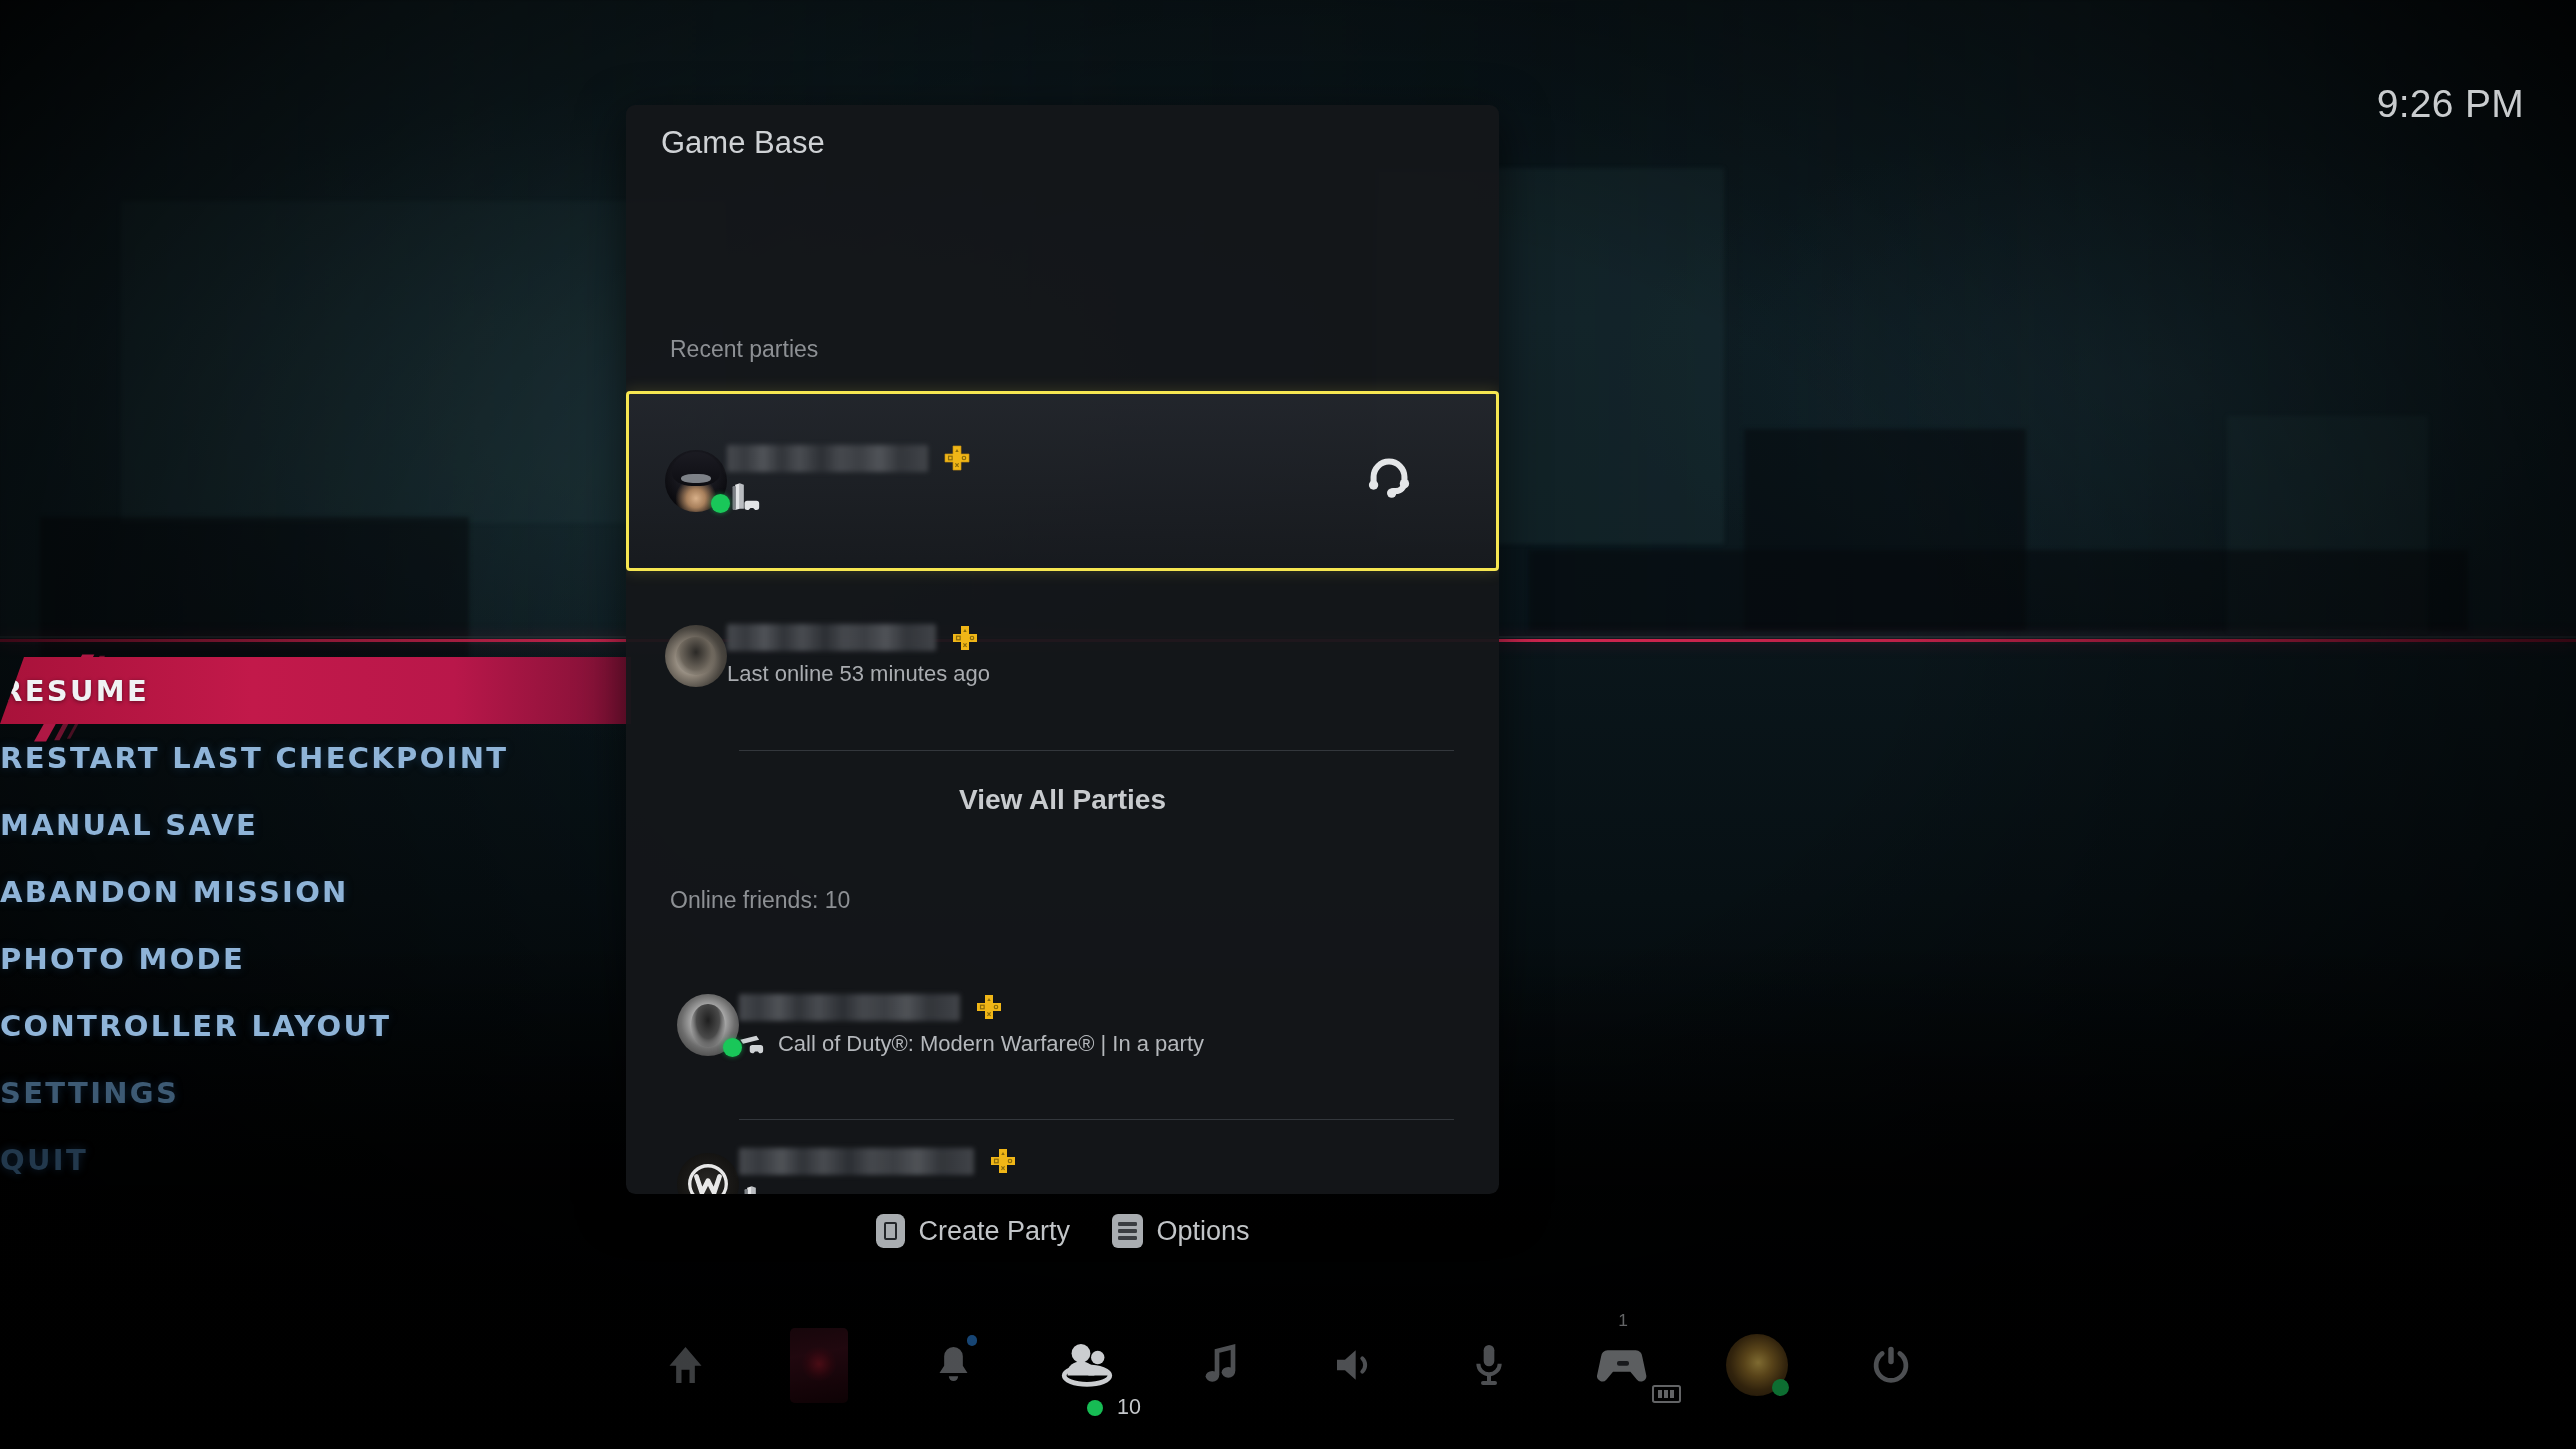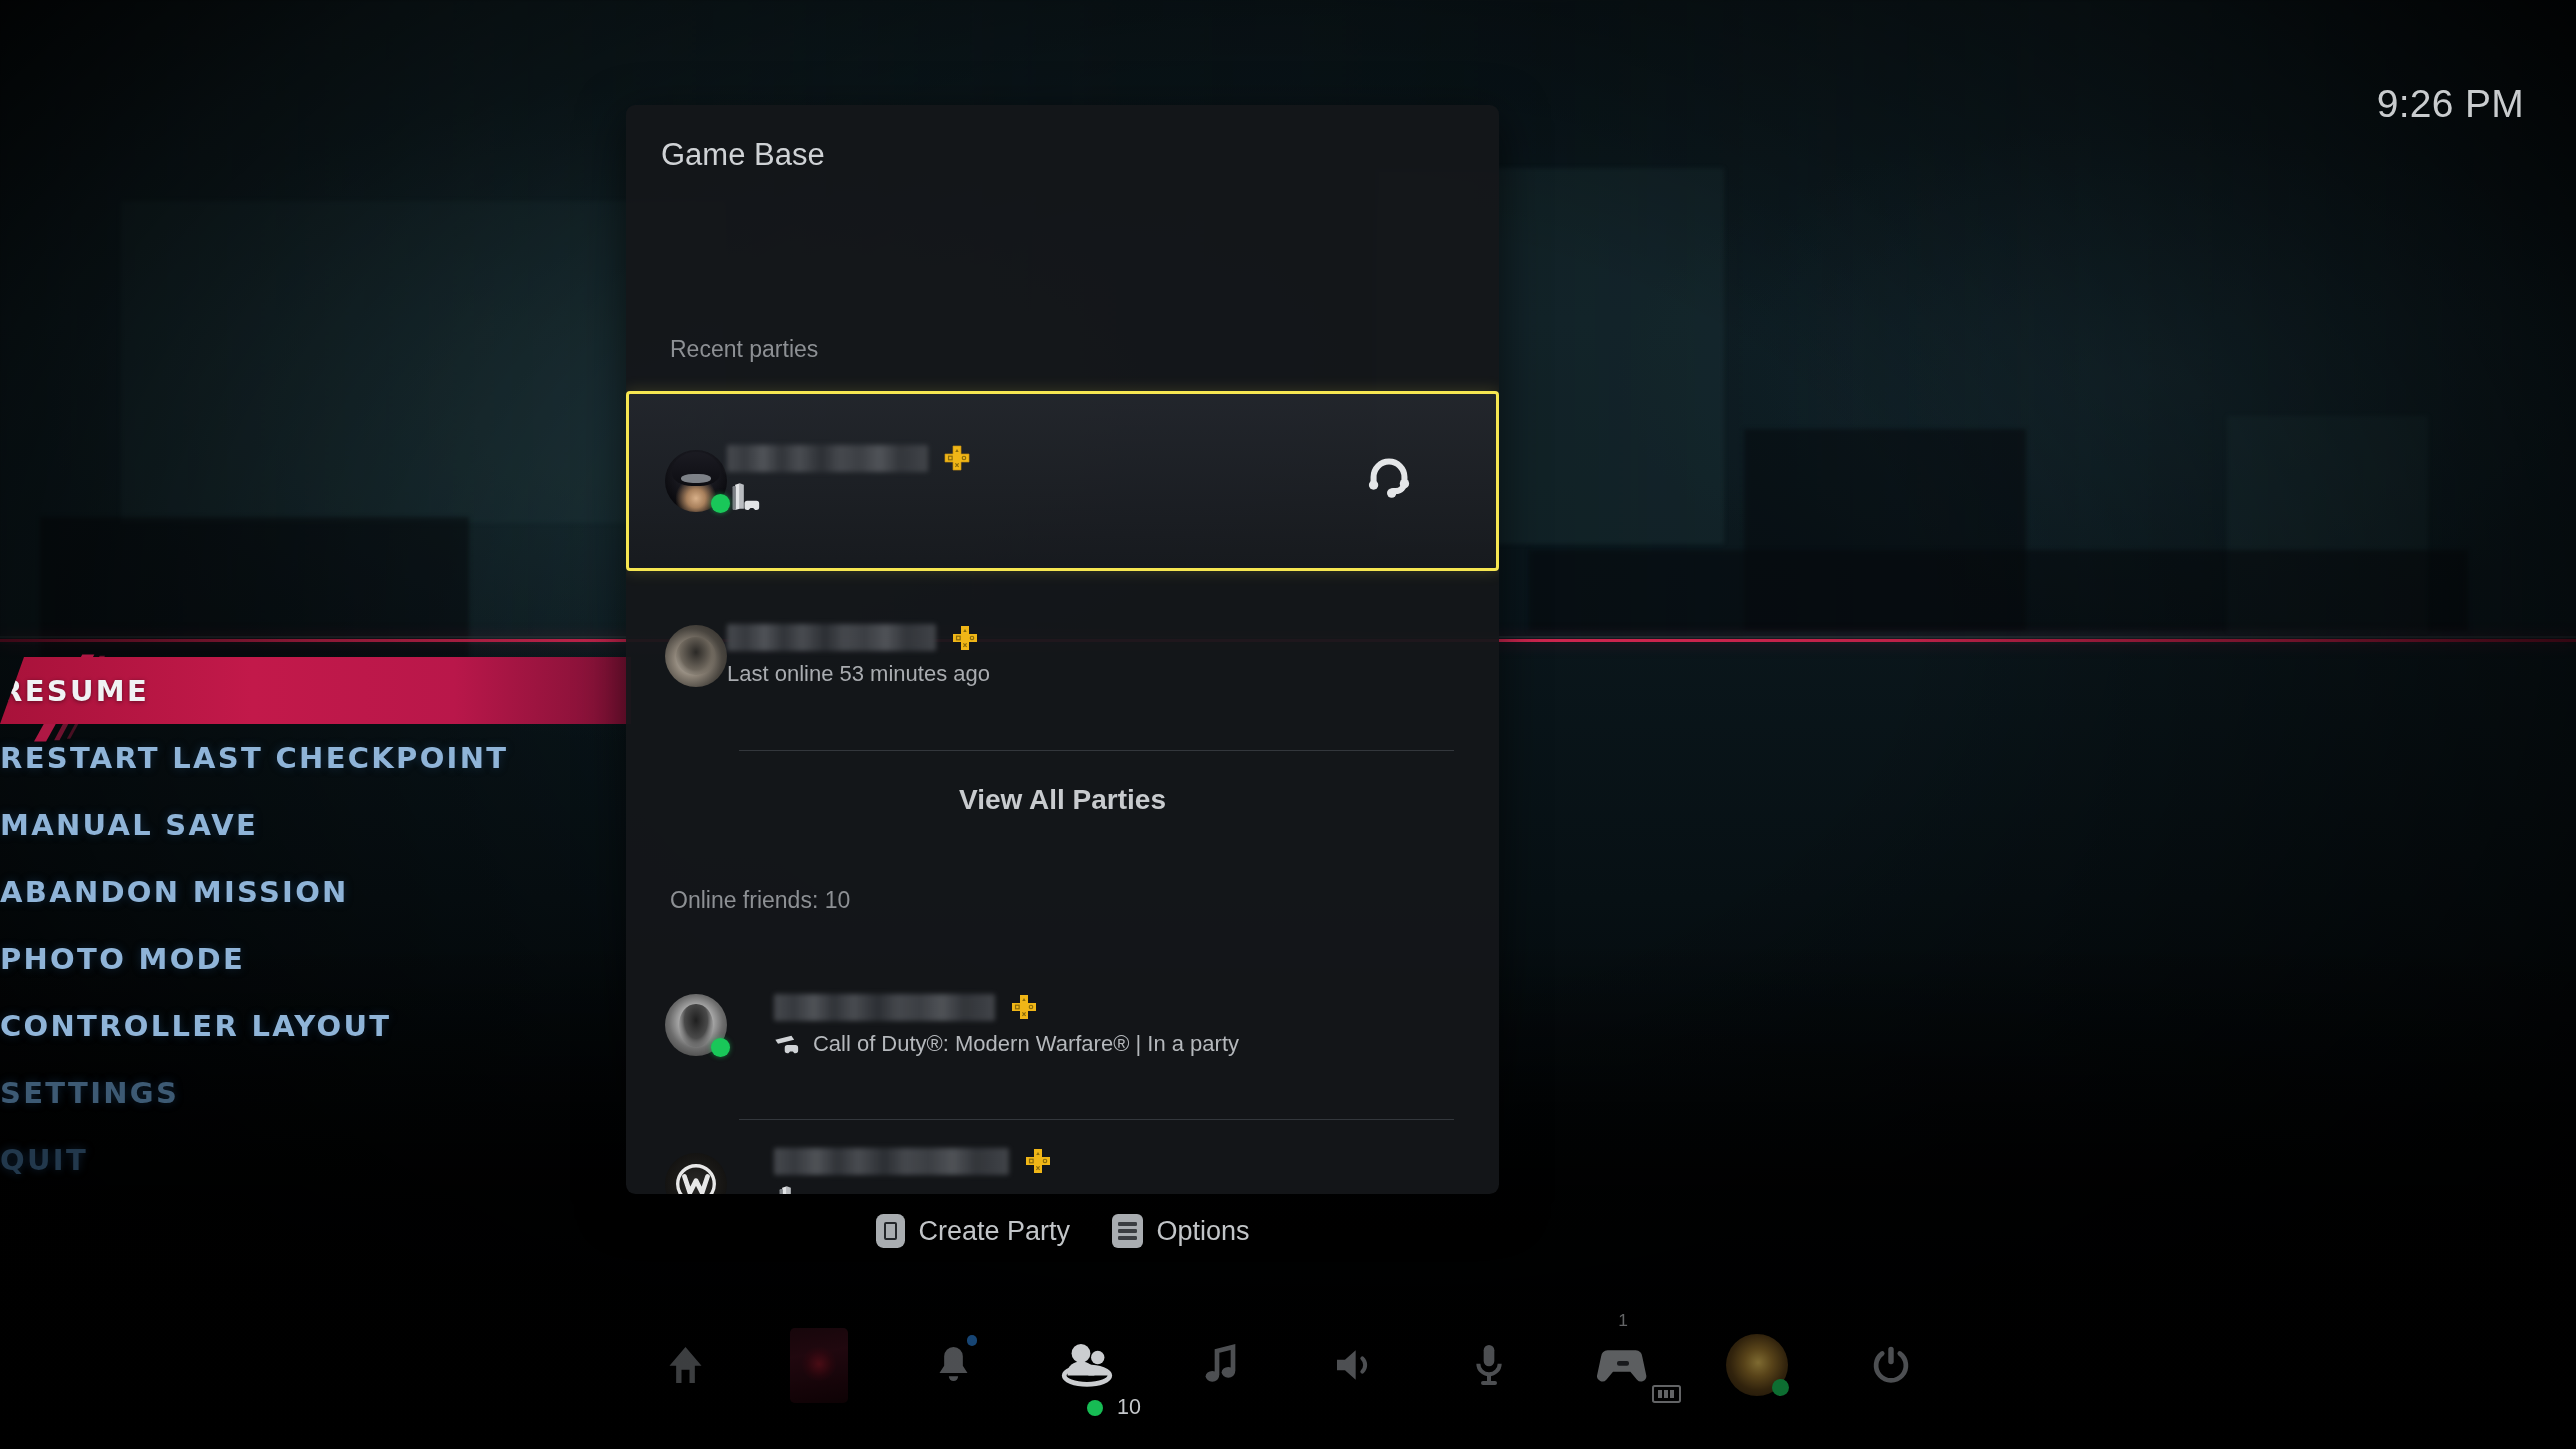--- a/index.html
+++ b/index.html
@@ -122,21 +122,21 @@
     position: absolute;
     left: 626px; top: 105px;
     width: 873px; height: 1089px;
     background: rgba(20,22,26,0.94);
     border-radius: 9.4px;
     overflow: hidden;
     box-shadow: 0 12px 47px rgba(0,0,0,0.6);
   }
   #panel-title {
     position: absolute;
-    left: 35px; top: 32px;
+    left: 35px; top: 20px;
     font-size: 31px;
     font-weight: 400;
     color: #cfd2d5;
   }
   .section-label {
     font-size: 23px;
     font-weight: 400;
     color: #8d9094;
   }
   #recent-parties-label {
@@ -161,24 +161,23 @@
     border: 3.4px solid #f6e651;
     border-radius: 4px;
     box-shadow: 0 0 16px rgba(246,230,81,0.18);
   }
   #party-row-1 {
     top: 480px; height: 141px;
   }
 
   .friend-row {
     position: absolute;
-    left: 0; width: 753px; height: 134px;
-    display: flex;
-    align-items: center;
-    gap: 47px;
+    left: 12px; width: 753px; height: 134px;
+    display: flex;
+    align-items: center;
   }
   #friend-row-0 { top: 853px; }
   #friend-row-1 { top: 1012px; }
 
   .row-sep {
     position: absolute;
     left: 113px; width: 715px; height: 1.3px;
     background: rgba(122,128,136,0.32);
   }
   #sep-0 { top: 645px; }

